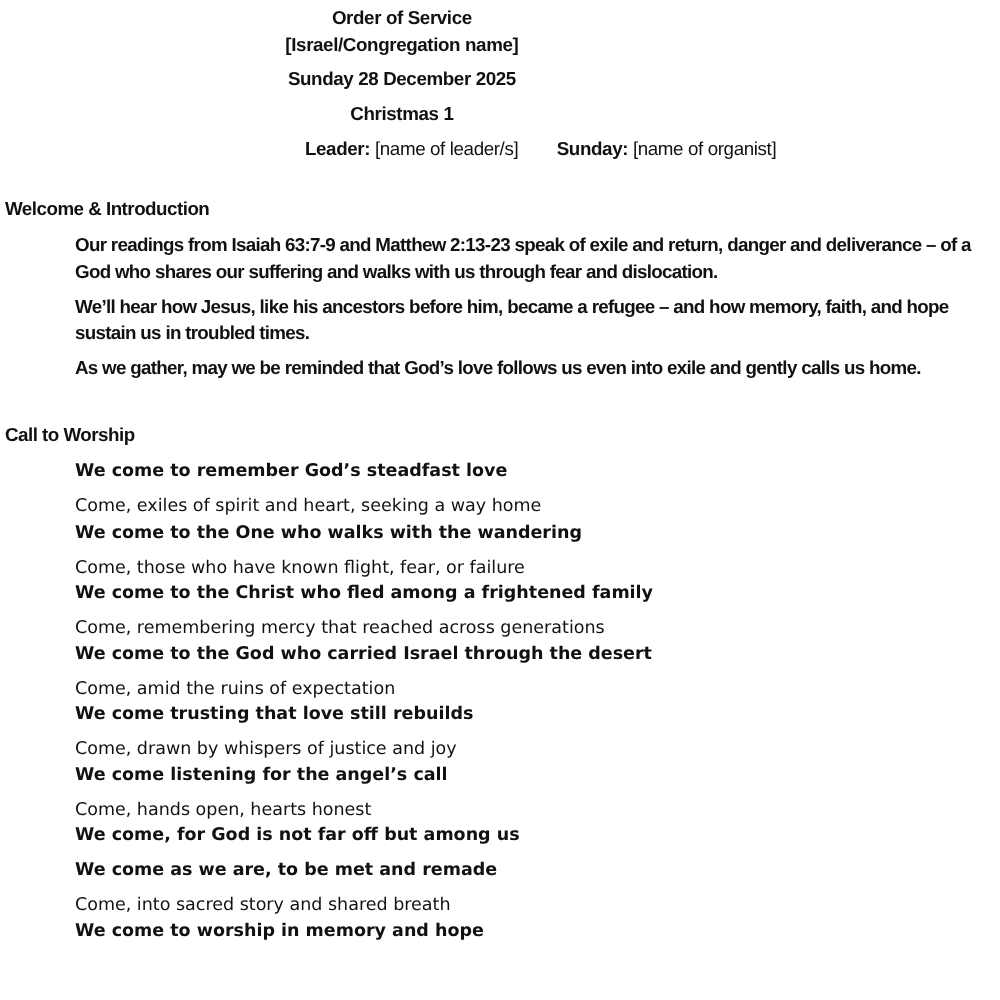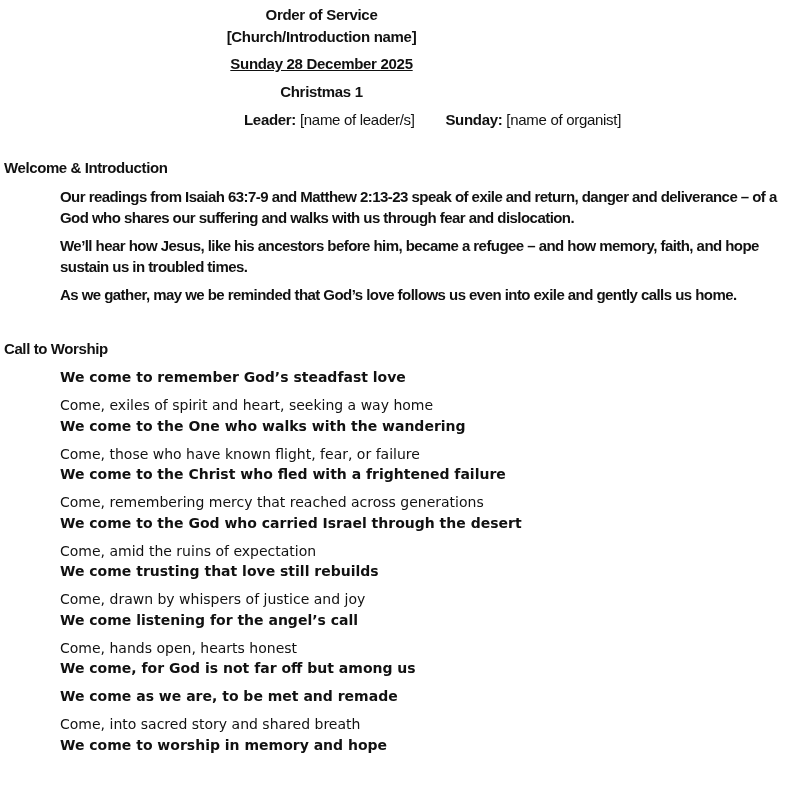--- a/index.html
+++ b/index.html
@@ -2,42 +2,42 @@
 <html><head>
 <meta charset="utf-8">
 <style>
   html, body { margin: 0; padding: 0; background: #ffffff; }
   body { width: 800px; height: 800px; overflow: hidden; position: relative; color: #111111; }
   .narrow { font-family: "Liberation Sans", sans-serif; }
   .wide { font-family: "DejaVu Sans", sans-serif; }
   .center { position: absolute; left: 0; width: 643px; text-align: center; font-weight: bold; font-size: 15px; letter-spacing: -0.3px; }
   .title1 { top: 6px; }
   .title2 { top: 28px; }
-  .title3 { top: 55px; text-decoration: underline; }
+  .title3 { top: 55px; }
   .title4 { top: 83px; }
   .leaders { position: absolute; top: 111px; left: 0; width: 842px; text-align: center; font-size: 15px; letter-spacing: -0.3px; }
   .leaders b { font-weight: bold; padding-left: 23px; }
   .heading { position: absolute; left: 4px; font-weight: bold; font-size: 15px; letter-spacing: -0.4px; }
   .h-welcome { top: 159px; }
   .h-call { top: 340px; }
   .para { position: absolute; left: 60px; width: 735px; font-size: 15px; line-height: 21px; letter-spacing: -0.55px; font-weight: bold; }
   .p1 { top: 186px; }
   .p2 { top: 235px; }
   .p3 { top: 284px; }
   .litany { position: absolute; left: 60px; top: 367px; width: 700px; }
   .pair { margin: 0 0 7.5px 0; }
   .pair div { font-size: 14px; line-height: 20.5px; }
   .leader-line { font-weight: normal; }
   .people-line { font-weight: bold; }
 </style>
 </head>
 <body>
 
 <div class="center title1 narrow">Order of Service</div>
-<div class="center title2 narrow">[Church/Introduction name]</div>
+<div class="center title2 narrow">[Israel/Congregation name]</div>
 <div class="center title3 narrow">Sunday 28 December 2025</div>
 <div class="center title4 narrow">Christmas 1</div>
 <div class="leaders narrow">
   <b>Leader:</b>
   <span>[name of leader/s]</span>&nbsp;
   <b>Sunday:</b>
   <span>[name of organist]</span>
 </div>
 
 <div class="heading h-welcome narrow">Welcome &amp; Introduction</div>
@@ -50,21 +50,21 @@
 <div class="litany wide">
   <div class="pair">
     <div class="people-line">We come to remember God’s steadfast love</div>
   </div>
   <div class="pair">
     <div class="leader-line">Come, exiles of spirit and heart, seeking a way home</div>
     <div class="people-line">We come to the One who walks with the wandering</div>
   </div>
   <div class="pair">
     <div class="leader-line">Come, those who have known flight, fear, or failure</div>
-    <div class="people-line">We come to the Christ who fled with a frightened failure</div>
+    <div class="people-line">We come to the Christ who fled among a frightened family</div>
   </div>
   <div class="pair">
     <div class="leader-line">Come, remembering mercy that reached across generations</div>
     <div class="people-line">We come to the God who carried Israel through the desert</div>
   </div>
   <div class="pair">
     <div class="leader-line">Come, amid the ruins of expectation</div>
     <div class="people-line">We come trusting that love still rebuilds</div>
   </div>
   <div class="pair">

